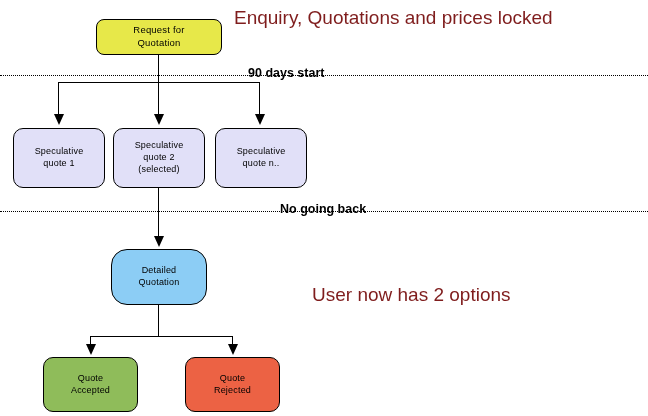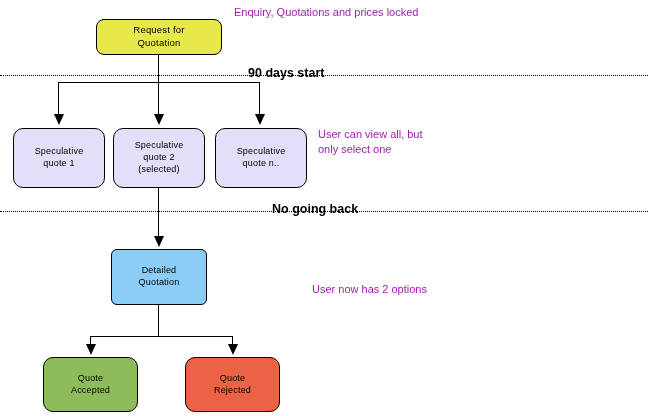--- a/index.html
+++ b/index.html
@@ -46,21 +46,21 @@
     background: #e1e0f8;
     border-radius: 10px;
   }
   .node-spec1 { left: 13px; }
   .node-spec2 { left: 113px; }
   .node-specn { left: 215px; }
 
   .node-detailed {
     left: 111px; top: 249px; width: 96px; height: 56px;
     background: #8ccdf5;
-    border-radius: 6px;
+    border-radius: 16px;
   }
   .node-accepted {
     left: 43px; top: 357px; width: 95px; height: 55px;
     background: #8fbc5a;
     border-radius: 10px;
   }
   .node-rejected {
     left: 185px; top: 357px; width: 95px; height: 55px;
     background: #ec6244;
     border-radius: 10px;
@@ -98,40 +98,40 @@
     font-weight: bold;
     color: #000000;
     background: transparent;
     white-space: nowrap;
     z-index: 4;
   }
 
   
   .annotation {
     position: absolute;
-    font-size: 11px;
-    color: #a21caf;
+    font-size: 19px;
+    color: #7f1d1d;
     line-height: 1.35;
     white-space: pre-line;
     z-index: 4;
   }
   .annot-1 { left: 234px; top: 5px; }
   .annot-2 { left: 318px; top: 127px; }
   .annot-3 { left: 312px; top: 275px; margin-top: 7px; }
 </style>
 </head>
 <body>
 
 <div id="canvas">
 
   <div class="divider" style="top:75px;"></div>
   <div class="divider-label" style="left:248px; top:66px;text-align:right;">90 days start</div>
 
   <div class="divider" style="top:211px;"></div>
-  <div class="divider-label" style="left:256px; top:202px;padding-left:16px;">No going back</div>
+  <div class="divider-label" style="left:264px; top:202px;padding-left:16px;">No going back</div>
 
   <div class="conn vline" style="left:158px; top:39px; height:44px;"></div>
   <div class="conn hline" style="left:58px; top:82px; width:201px;"></div>
   <div class="conn vline" style="left:58px; top:82px; height:33px;"></div>
   <div class="conn vline" style="left:158px; top:82px; height:33px;"></div>
   <div class="conn vline" style="left:259px; top:82px; height:33px;"></div>
   <div class="arrowhead" style="left:54px; top:114px;"></div>
   <div class="arrowhead" style="left:154px; top:114px;"></div>
   <div class="arrowhead" style="left:255px; top:114px;"></div>
 
@@ -175,17 +175,15 @@
     <span class="node-label">Quote
 Accepted</span>
   </div>
 
   <div class="node node-rejected">
     <span class="node-label">Quote
 Rejected</span>
   </div>
 
   <div class="annotation annot-1">Enquiry, Quotations and prices locked</div>
-  <div class="annotation annot-2">User can view all, but
-only select one</div>
   <div class="annotation annot-3">User now has 2 options</div>
 
 </div>
 
 </body></html>

